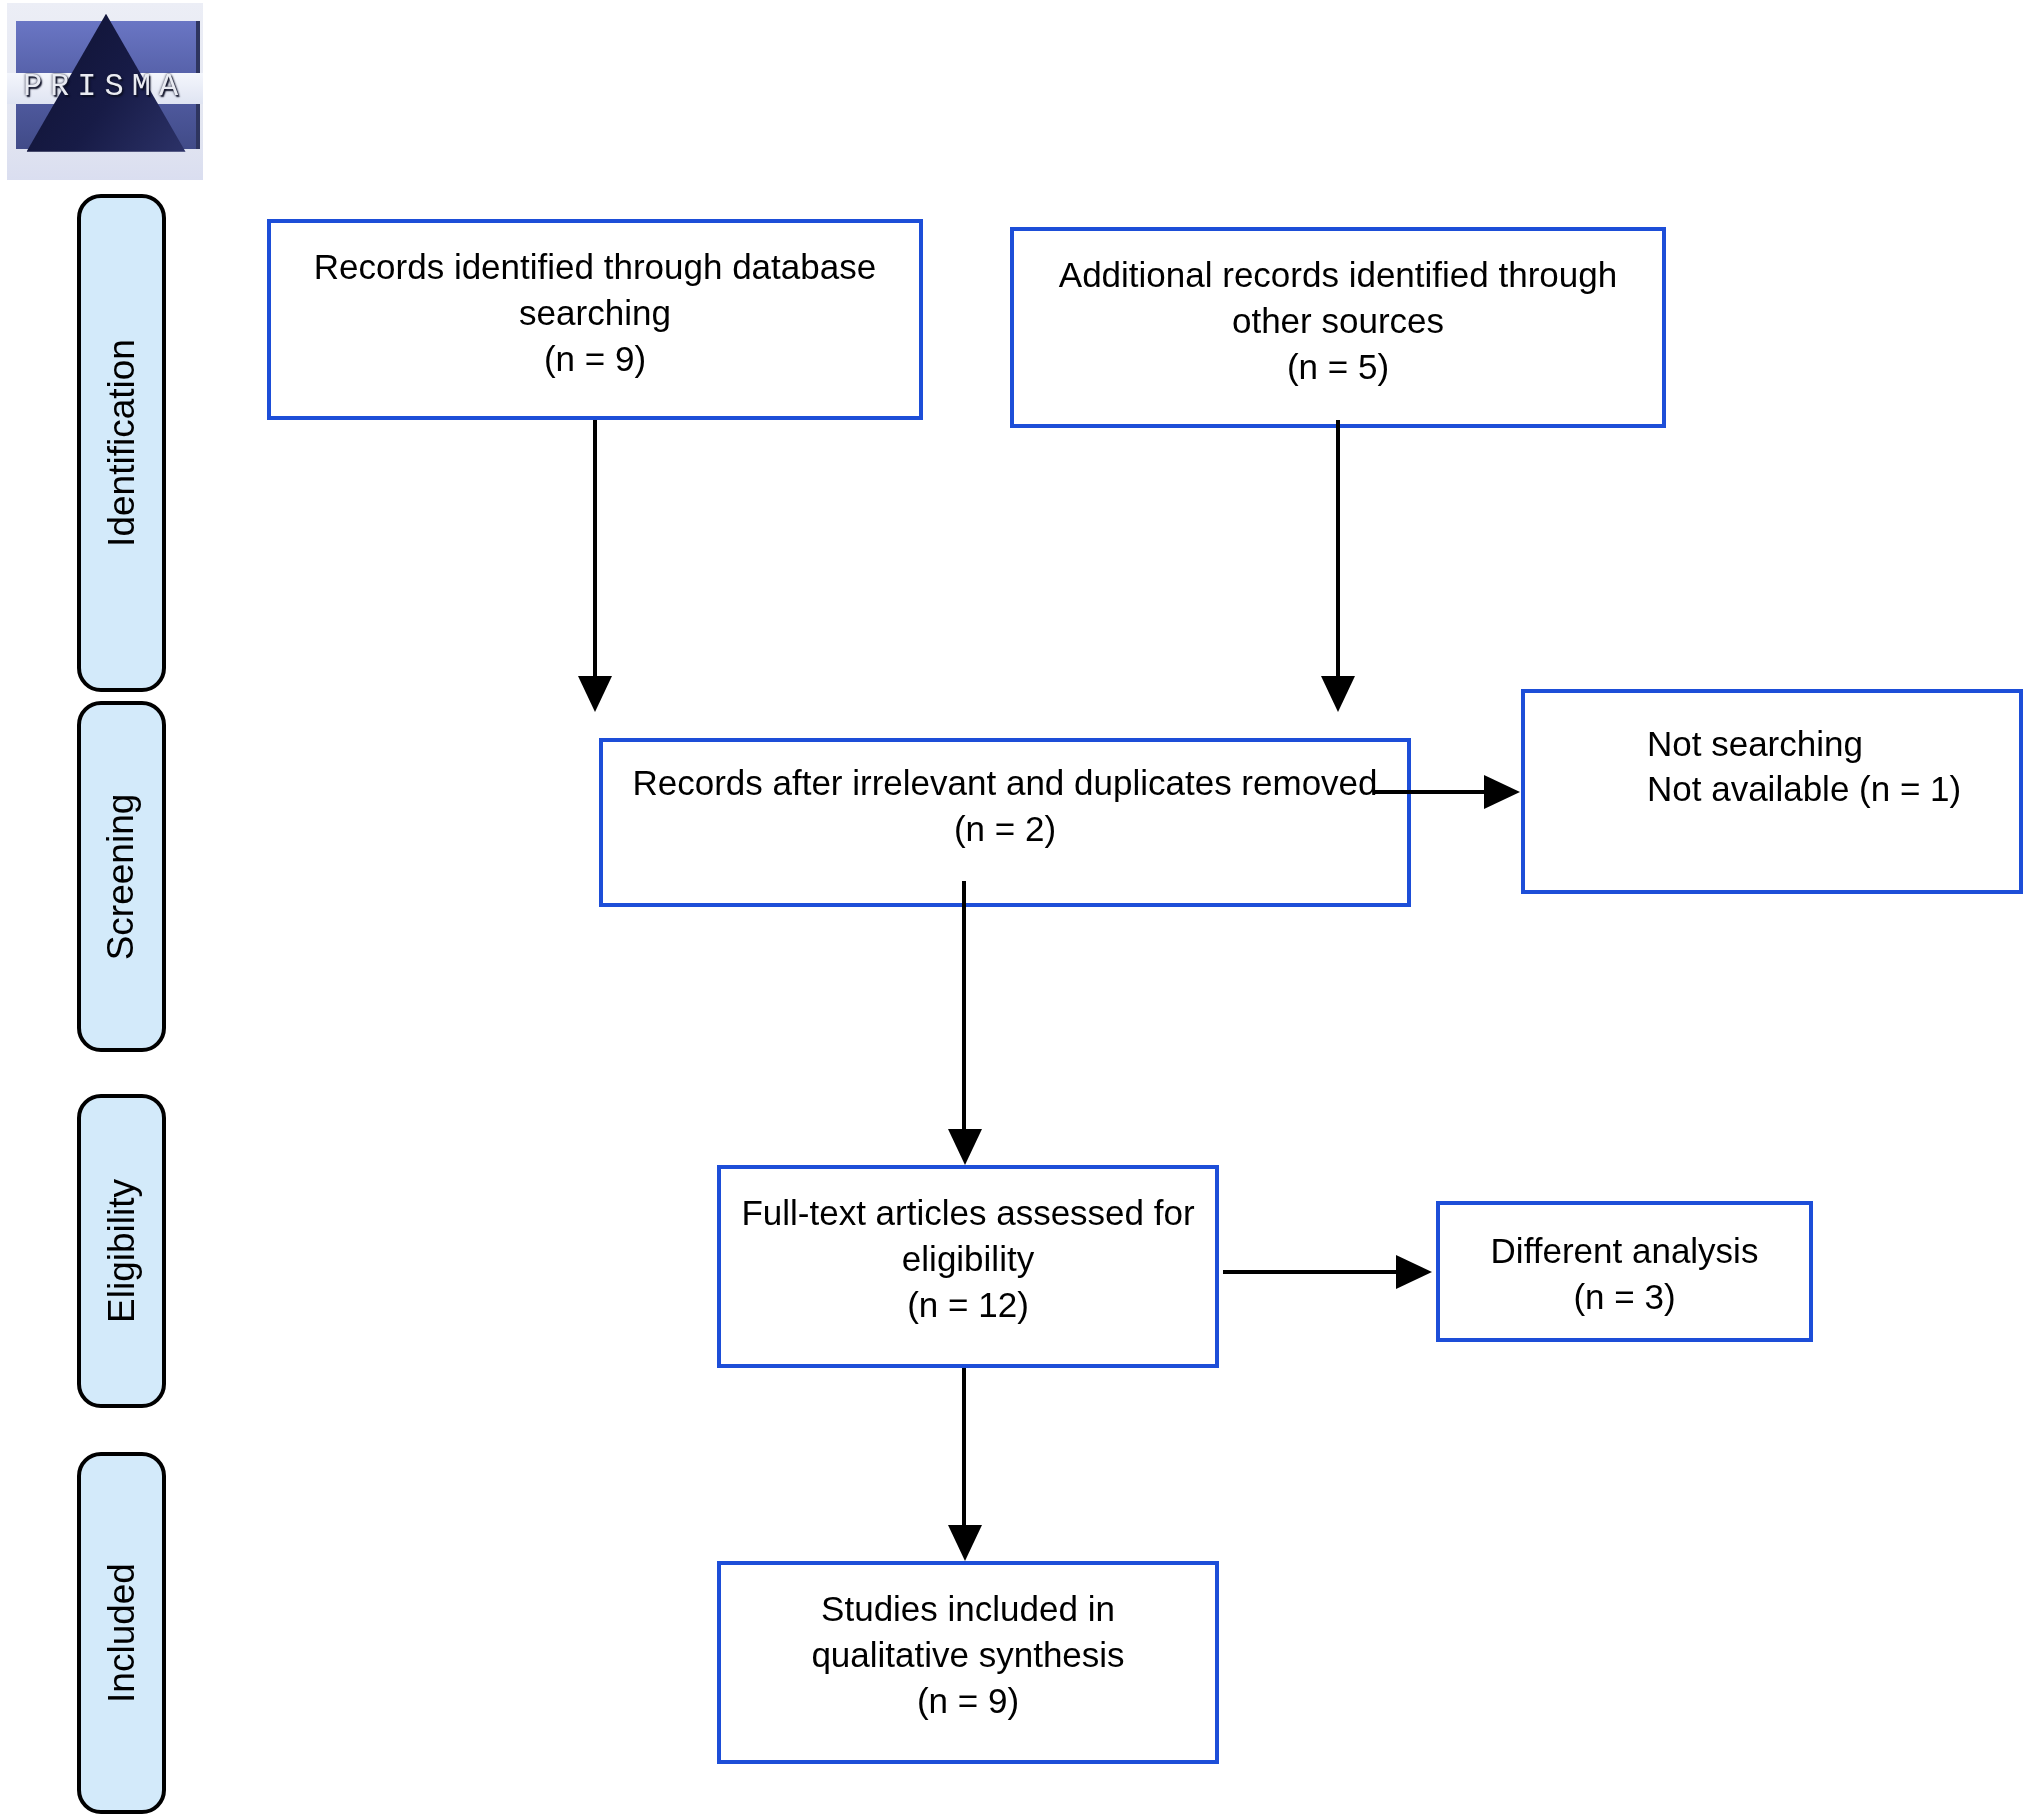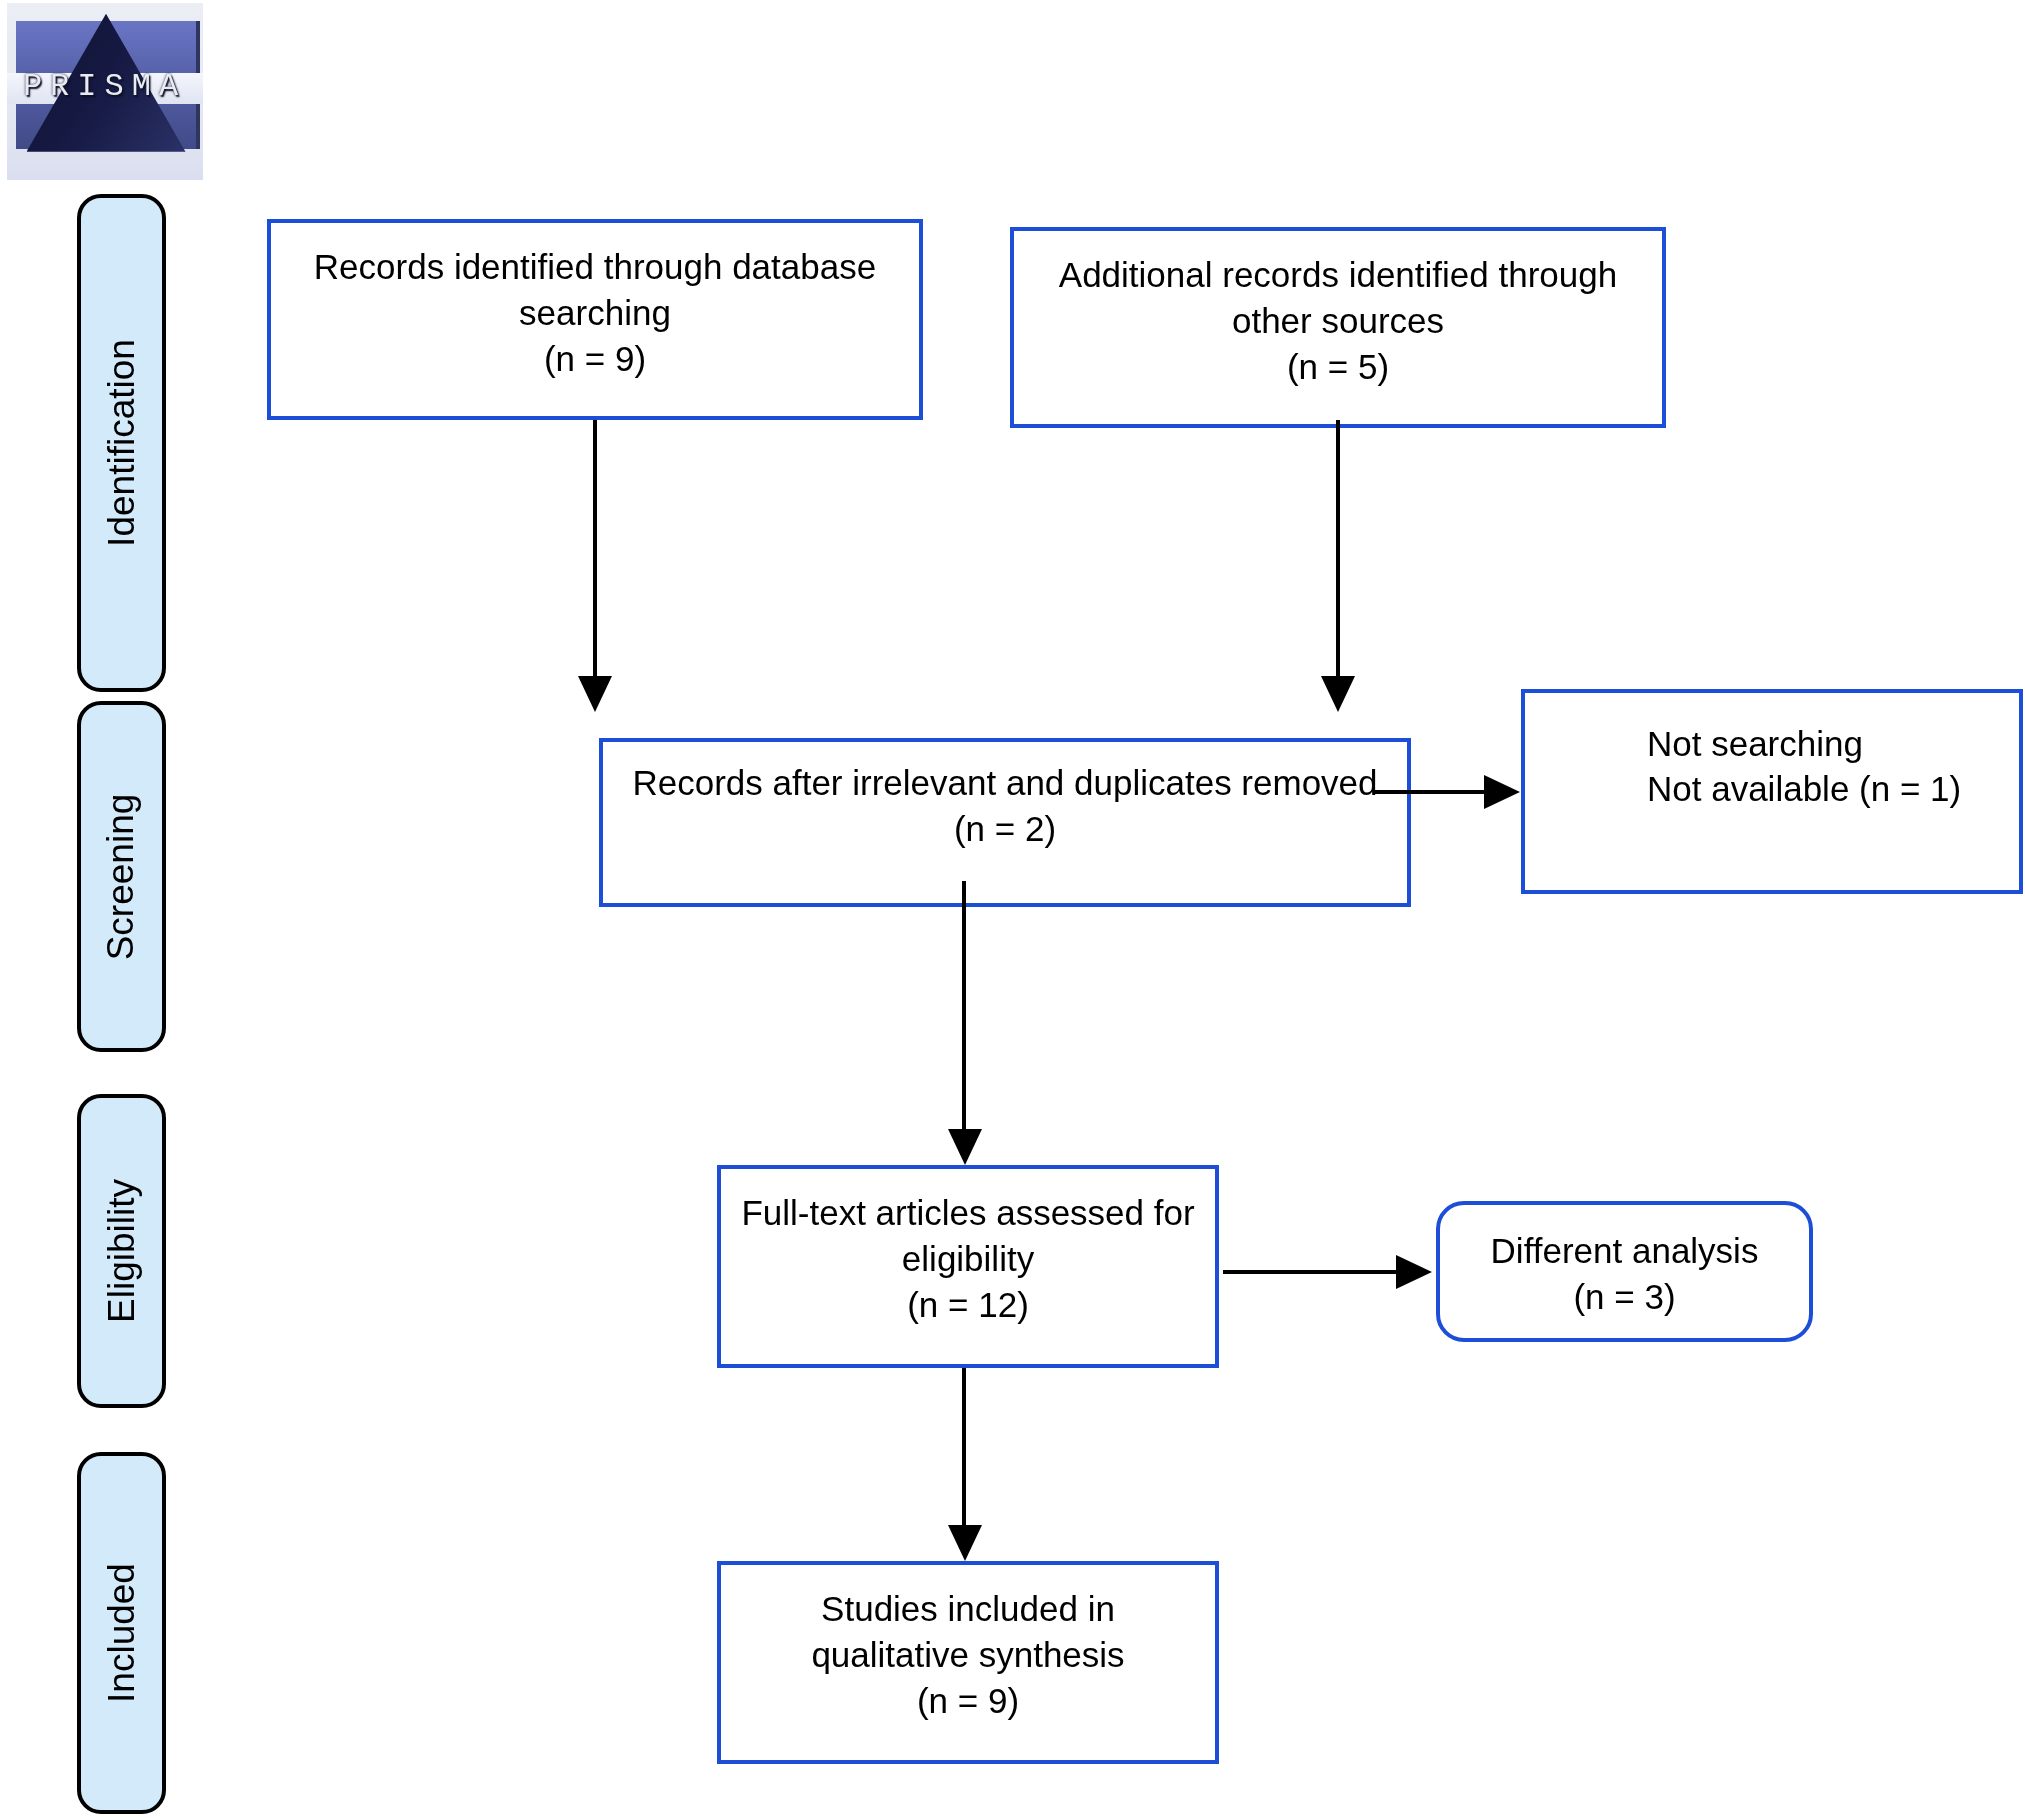--- a/index.html
+++ b/index.html
@@ -78,21 +78,21 @@
     line-height: 46px;
     text-align: center;
   }
   .node-records-identified  { left: 267px;  top: 219px;  width: 656px;  height: 201px; padding-top: 21px; }
   .node-additional-records  { left: 1010px; top: 227px;  width: 656px;  height: 201px; padding-top: 21px; }
   .node-records-after       { left: 559px;  top: 738px;  width: 812px; height: 169px; padding-top: 18px; margin-left: 40px; }
   .node-not-comparable      { left: 1521px; top: 689px;  width: 502px;  height: 205px;
                               padding-top: 27.5px; padding-left: 122px;
                               text-align: left; line-height: 45px; }
   .node-fulltext            { left: 717px;  top: 1165px; width: 502px;  height: 203px; padding-top: 21px; }
-  .node-different-analysis  { left: 1436px; top: 1201px; width: 377px;  height: 141px; padding-top: 23px; border-radius: 28px; }
+  .node-different-analysis  { left: 1436px; top: 1201px; width: 377px;  height: 141px; padding-top: 23px; }
   .node-studies-included    { left: 717px;  top: 1561px; width: 502px;  height: 203px; padding-top: 21px; }
 
   
   .aline-v { position: absolute; width: 4px; background: #000000; }
   .aline-h { position: absolute; height: 4px; background: #000000; }
   .ahead-down {
     position: absolute; width: 0; height: 0;
     border-left: 17px solid transparent;
     border-right: 17px solid transparent;
     border-top: 36px solid #000000;

